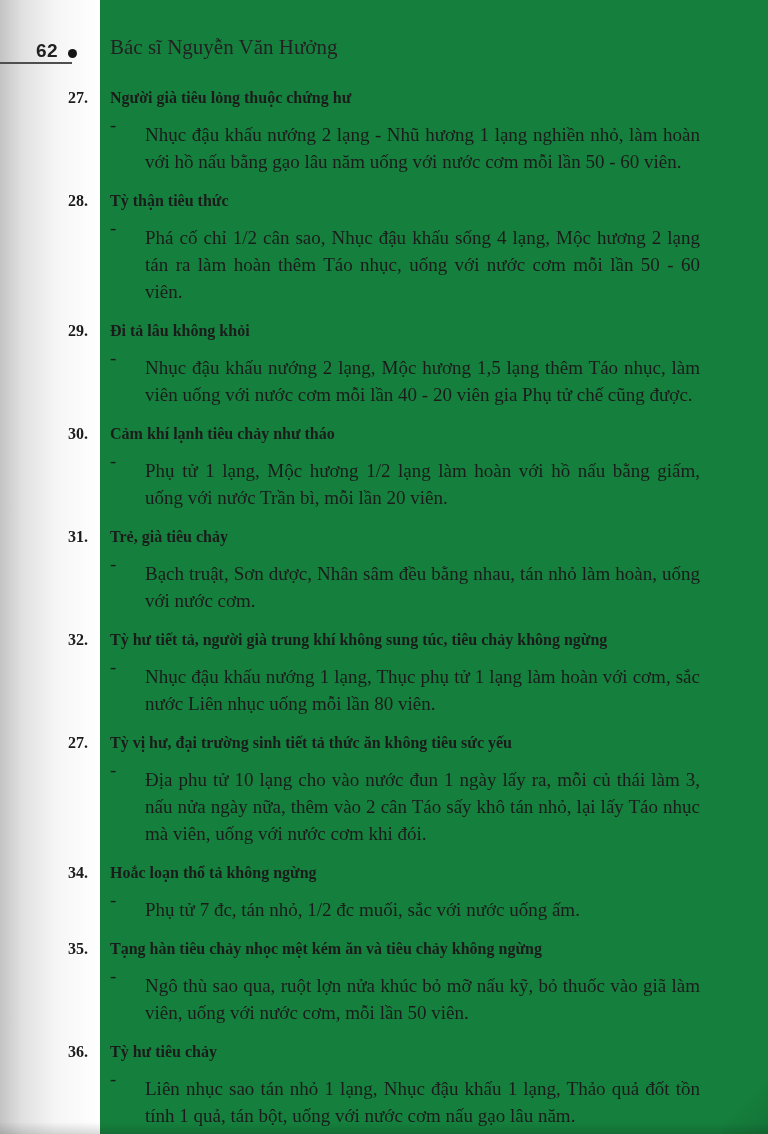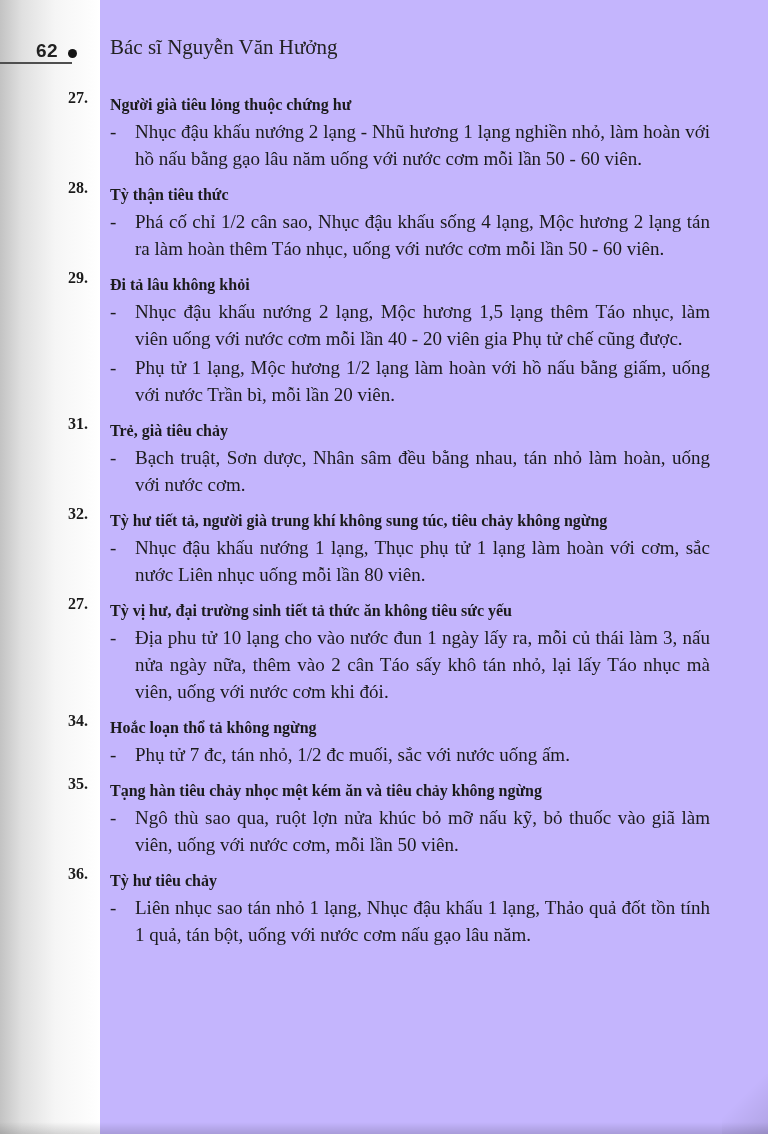--- a/index.html
+++ b/index.html
@@ -1,19 +1,19 @@
 <!DOCTYPE html>
 <html><head>
 <meta charset="utf-8">
 <style>
   html,body{margin:0;padding:0;background:#888;}
   .page{
     position:relative;
     width:768px;height:1134px;
-    background:#c4b5fd;
+    background:#15803d;
     overflow:hidden;
     font-family:"Liberation Serif","DejaVu Serif",serif;
     color:#1b1b1b;
   }
   
   .edge-left{
     position:absolute;left:0;top:0;width:100px;height:1134px;
     background:linear-gradient(to right,#c3c3c3 0%,#e0e0e0 22%,#f5f5f5 55%,#ffffff 100%);
     pointer-events:none;
   }
@@ -48,28 +48,28 @@
   
   .content{
     position:absolute;left:68px;top:84px;width:642px;
   }
   .item{margin:0 0 2px 0;}
   .item-head{
     display:flex;
     font-weight:bold;font-size:16px;line-height:27px;
   }
   .item-num{flex:0 0 42px;}
-  .item-title{flex:1;text-align:justify;margin-top:7px;}
+  .item-title{flex:1;text-align:justify;}
   .item-body{
     display:flex;
     font-size:19px;line-height:27px;
     padding-left:42px;
   }
   .dash{flex:0 0 25px;}
-  .item-text{flex:1;margin:0;text-align:justify;}
+  .item-text{flex:1;margin:10px;text-align:justify;}
 </style>
 </head>
 <body>
 
 <div class="page">
 
   <div class="edge-left"></div>
 
   <div class="page-rule"></div>
   <div class="page-dot"></div>
@@ -105,20 +105,24 @@
         <span class="item-num">29.</span>
         <span class="item-title">Đi tả lâu không khỏi</span>
       </div>
       <div class="item-body">
         <span class="dash">-</span>
         <p class="item-text">Nhục đậu khấu nướng 2 lạng, Mộc hương 1,5 lạng thêm Táo nhục, làm viên uống với nước cơm mỗi lần 40 - 20 viên gia Phụ tử chế cũng được.</p>
       </div>
     </div>
 
     <div class="item">
+      <div class="item-head">
+        <span class="item-num">30.</span>
+        <span class="item-title">Cảm khí lạnh tiêu chảy như tháo</span>
+      </div>
       <div class="item-body">
         <span class="dash">-</span>
         <p class="item-text">Phụ tử 1 lạng, Mộc hương 1/2 lạng làm hoàn với hồ nấu bằng giấm, uống với nước Trần bì, mỗi lần 20 viên.</p>
       </div>
     </div>
 
     <div class="item">
       <div class="item-head">
         <span class="item-num">31.</span>
         <span class="item-title">Trẻ, già tiêu chảy</span>

